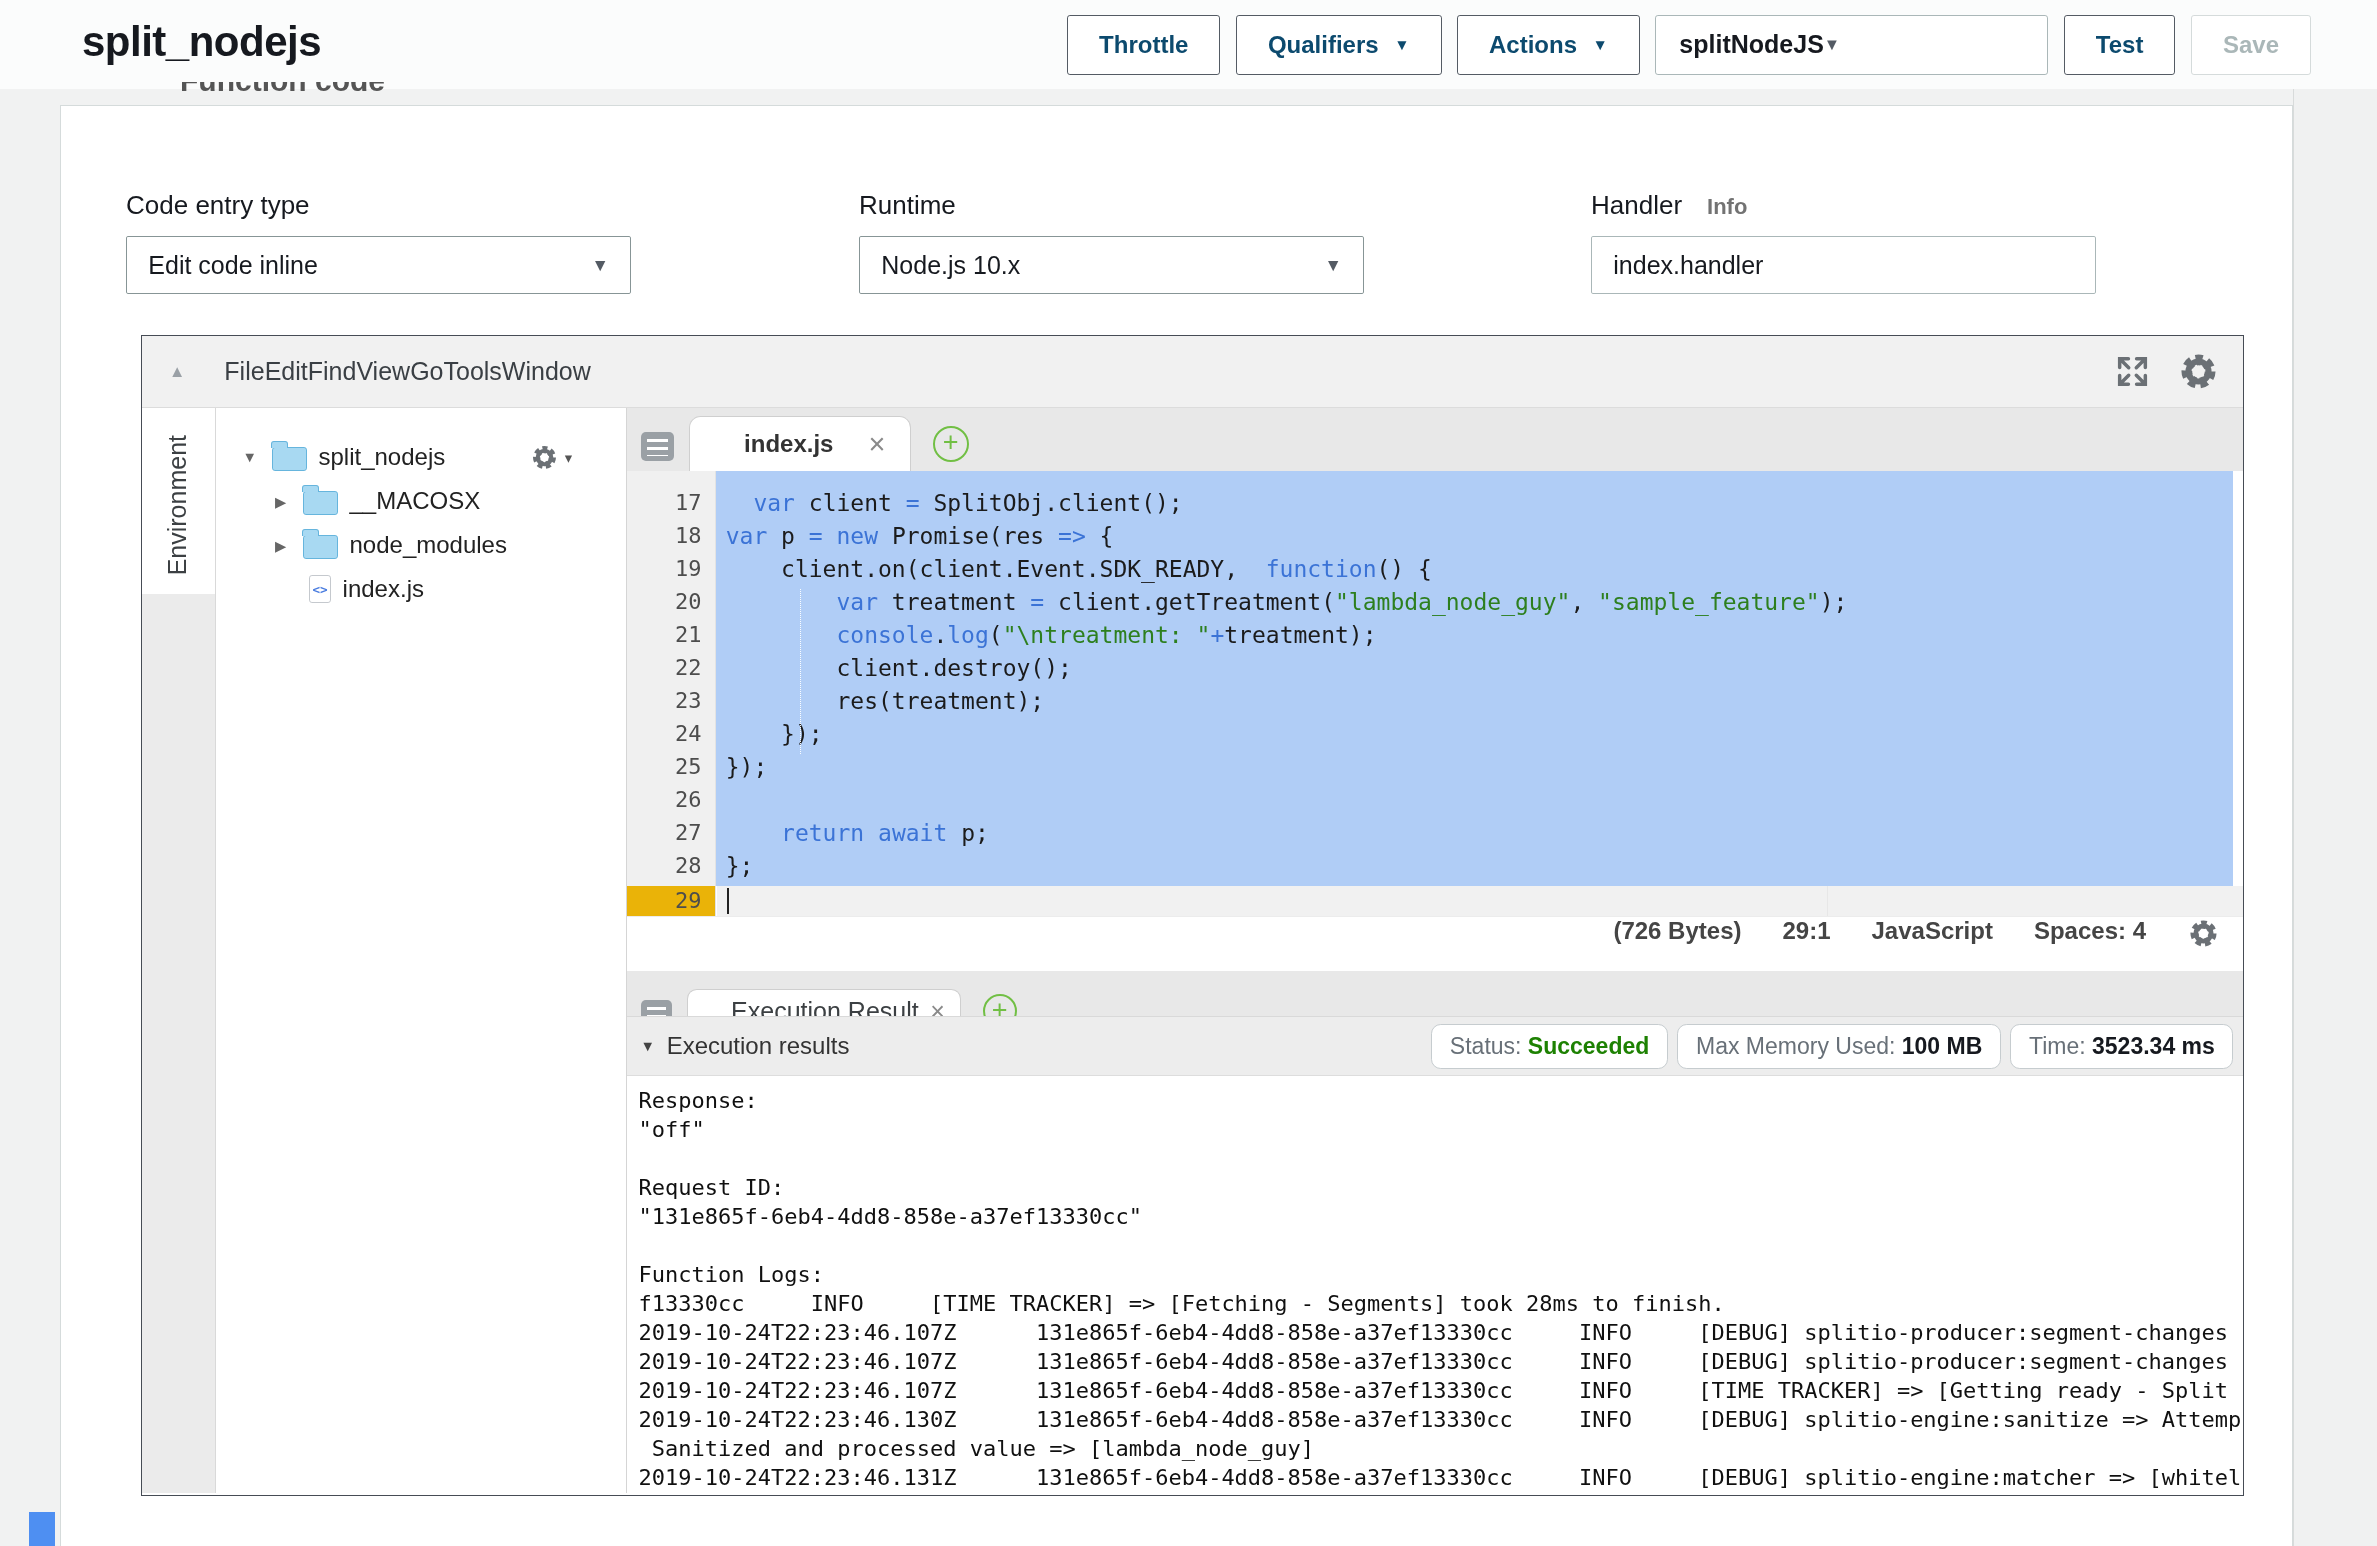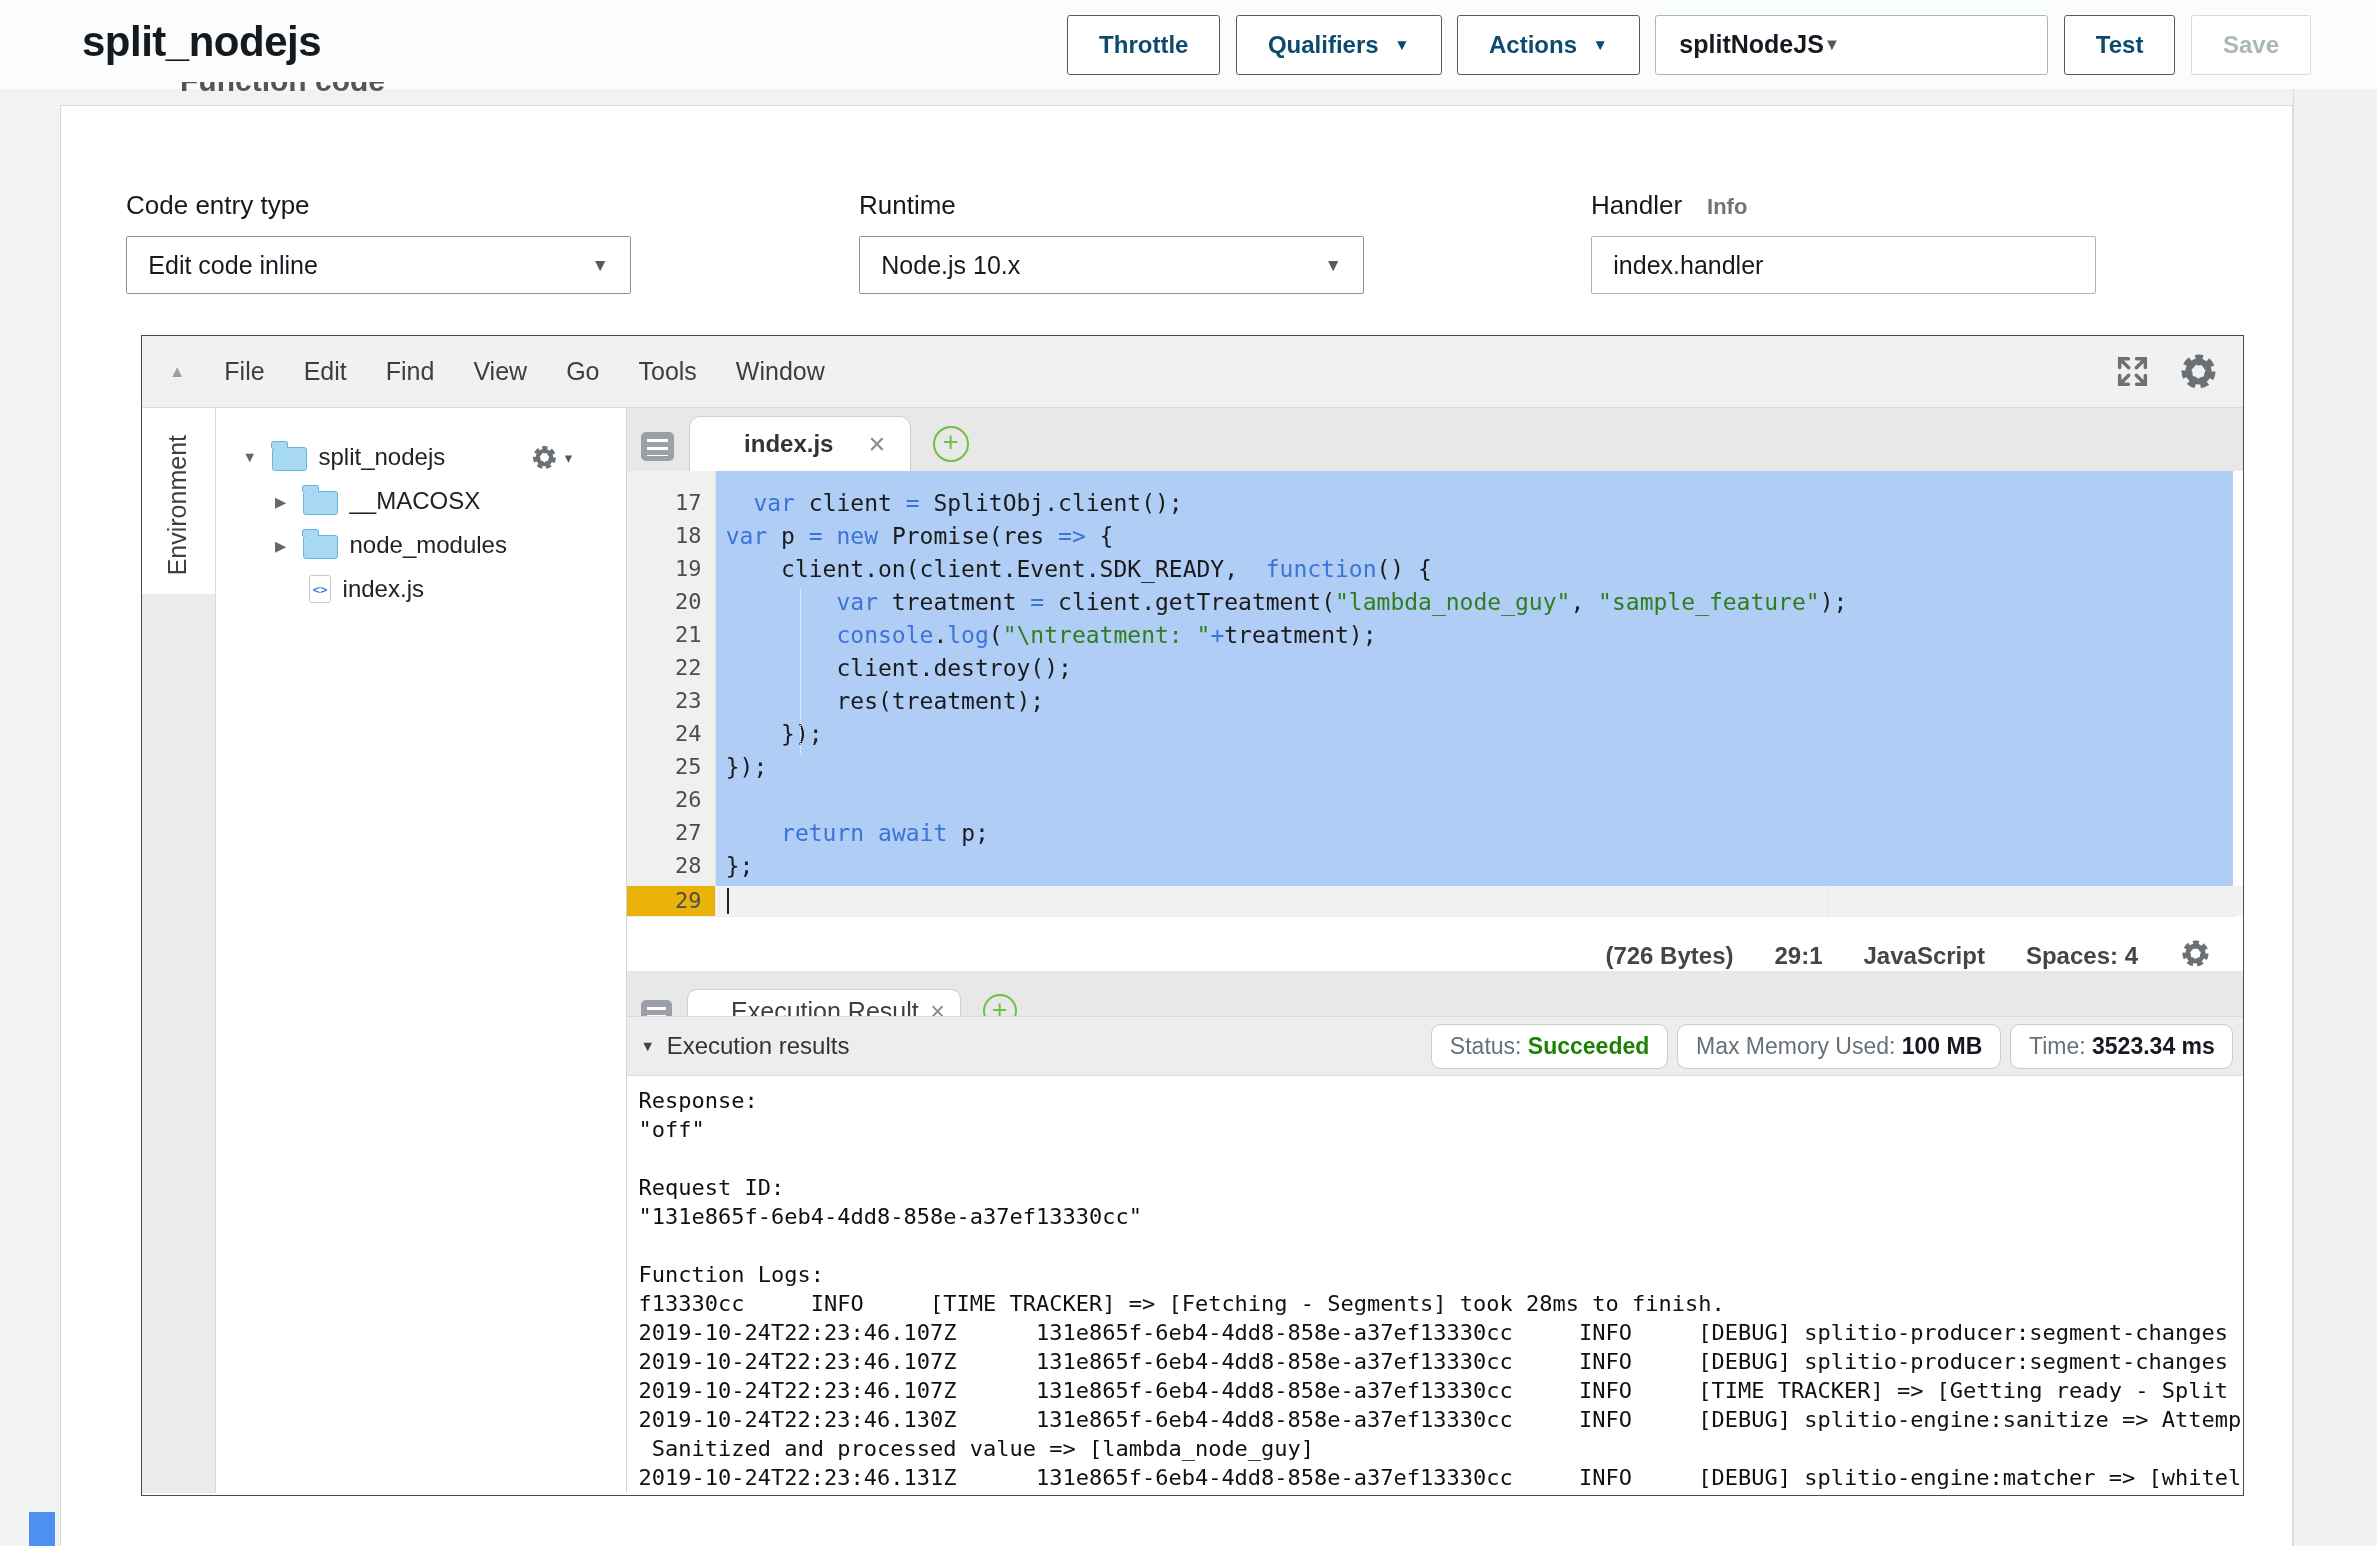--- a/index.html
+++ b/index.html
@@ -83,21 +83,21 @@
   .selection { position:absolute; left:89px; top:0; width:1517px; height:415px; background:#b0cdf6; }
   .current-line { position:absolute; left:90px; top:415px; right:0; height:30px; background:#f1f1f1; }
   .cursor { position:absolute; left:100px; top:417px; width:1.9px; height:26px; background:#222; }
   .indent-guide { position:absolute; left:173px; top:118px; height:165px; border-left:1.9px dotted rgba(255,255,255,.95); }
   .ruler { position:absolute; left:1200px; top:415px; bottom:0; border-left:1px solid #e7e7e7; }
   .code-lines { position:absolute; left:89px; top:19.4px; right:0; }
   .code-line { height:33px; line-height:33px; padding-left:9.7px; font:23px "DejaVu Sans Mono",monospace; color:#1b1b1b; white-space:pre; }
   .tok-kw { color:#3b73d6; }
   .tok-str { color:#2d7f1e; }
   
-  .statusbar { position:absolute; left:485px; top:580px; right:8px; height:54px; background:#fff; border-top:1px solid #ececec; display:flex; align-items:flex-end; justify-content:flex-end; gap:41px; padding-right:23px; font-size:24px; font-weight:bold; color:#454545; }
+  .statusbar { position:absolute; left:485px; top:580px; right:0; height:54px; background:#fff; border-top:1px solid #ececec; display:flex; align-items:flex-start; justify-content:flex-end; gap:41px; padding-right:23px; font-size:24px; font-weight:bold; color:#454545; }
   
   .exec-header { position:absolute; left:485px; top:680px; right:0; height:60px; background:#ededed; border-top:1px solid #d9d9d9; border-bottom:1px solid #dddddd; display:flex; align-items:center; padding-left:13.6px; font-size:24px; color:#333; }
   .exec-header .tri { font-size:14.6px; color:#444; margin-right:11.6px; }
   .pills { margin-left:auto; display:flex; gap:9.7px; margin-right:9.7px;justify-content:center; }
   .pill { background:#fff; border:1.9px solid #c6cccf; border-radius:9.7px; height:45px; display:flex; align-items:center; padding:0 17.5px; font-size:23px; color:#687078; white-space:pre; }
   .pill .val { color:#16191f; font-weight:bold; }
   .pill .val.green { color:#1d8102; }
   .log-pane { position:absolute; left:485px; top:740px; right:0; bottom:0; background:#fff; overflow:hidden; padding:9.7px 0 0 11.6px; }
   .log-line { font:22px "DejaVu Sans Mono",monospace; line-height:29px; color:#101010; white-space:pre; }
   .log-divider { position:absolute; left:1111px; top:740px; bottom:0; border-left:1px solid #e3e3e3; }
@@ -154,21 +154,21 @@
 <div class="field" style="left:859px">
   <span>Node.js 10.x</span>
   <span class="caret">▼</span>
 </div>
 <input class="field text-input" style="left: 1591px; font-size: 25px;" value="index.handler">
 
 <div class="ide">
 
   <div class="menubar">
     <span class="collapse-tri">▲</span>
-    <span id="menu-items" style="display:flex; gap:39px;justify-content:center;">
+    <span id="menu-items" style="display:flex; justify-content:center;">
         <span class="menu-item">File</span>
         <span class="menu-item">Edit</span>
         <span class="menu-item">Find</span>
         <span class="menu-item">View</span>
         <span class="menu-item">Go</span>
         <span class="menu-item">Tools</span>
         <span class="menu-item">Window</span>
       </span>
     <span class="menubar-right">
       <svg width="35" height="35" viewBox="0 0 24 24" fill="none" stroke="#6b7075" stroke-width="2.4" stroke-linecap="round">

